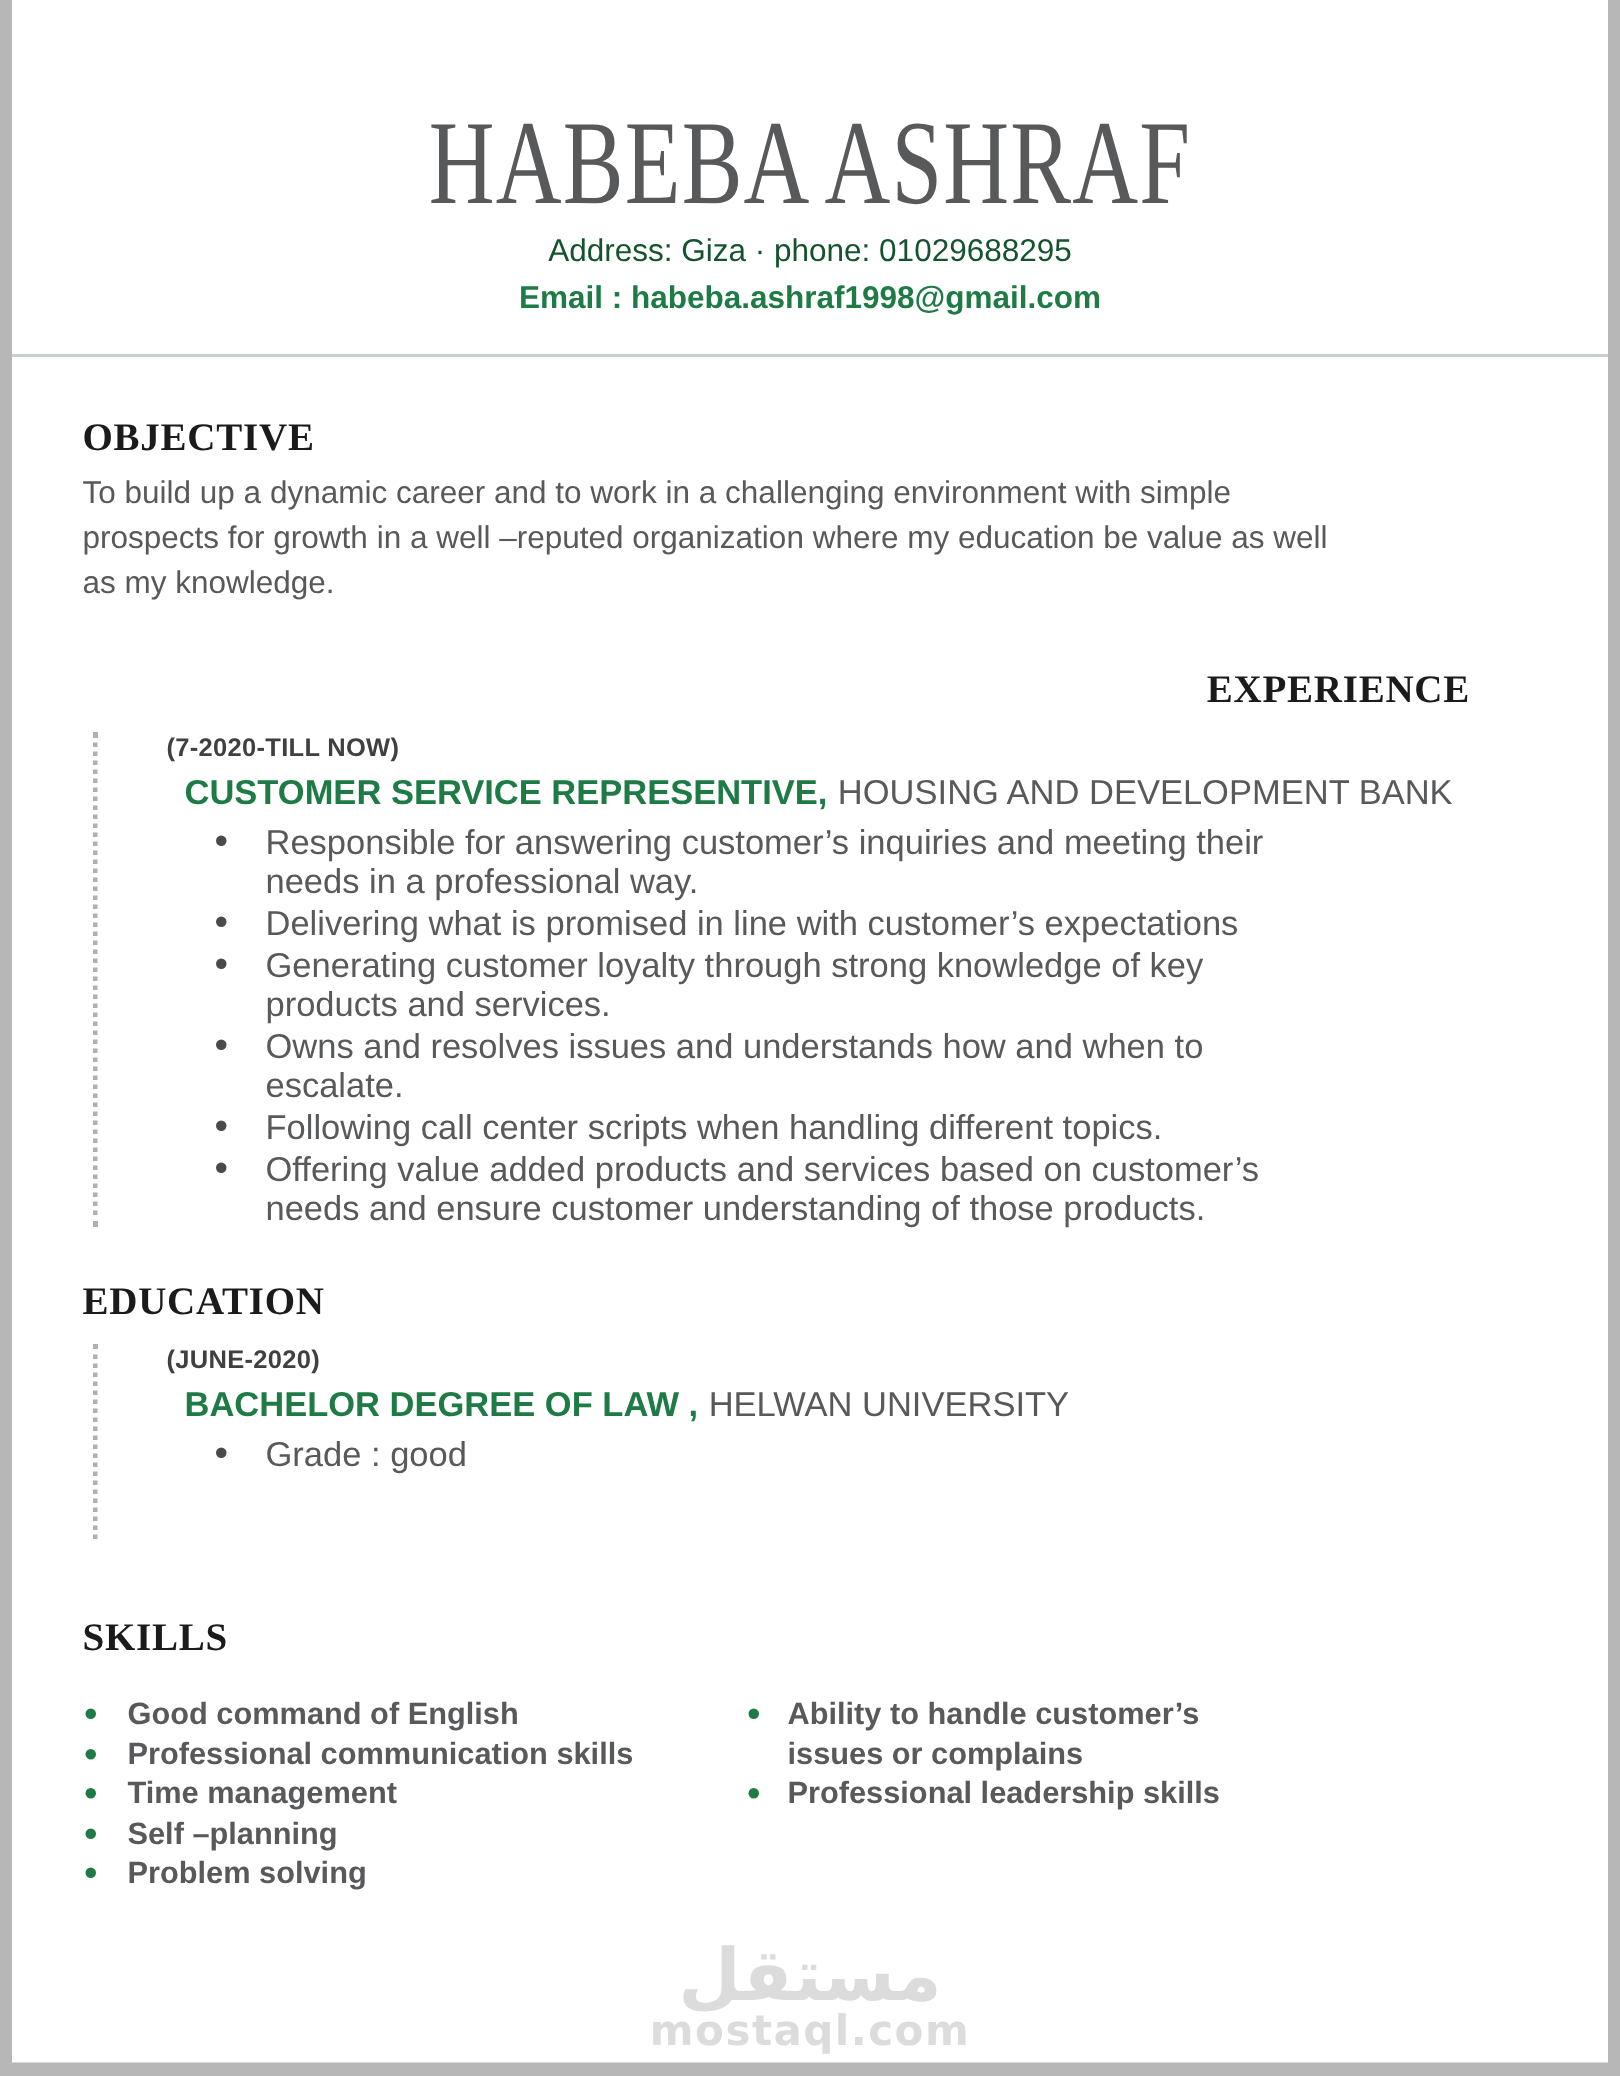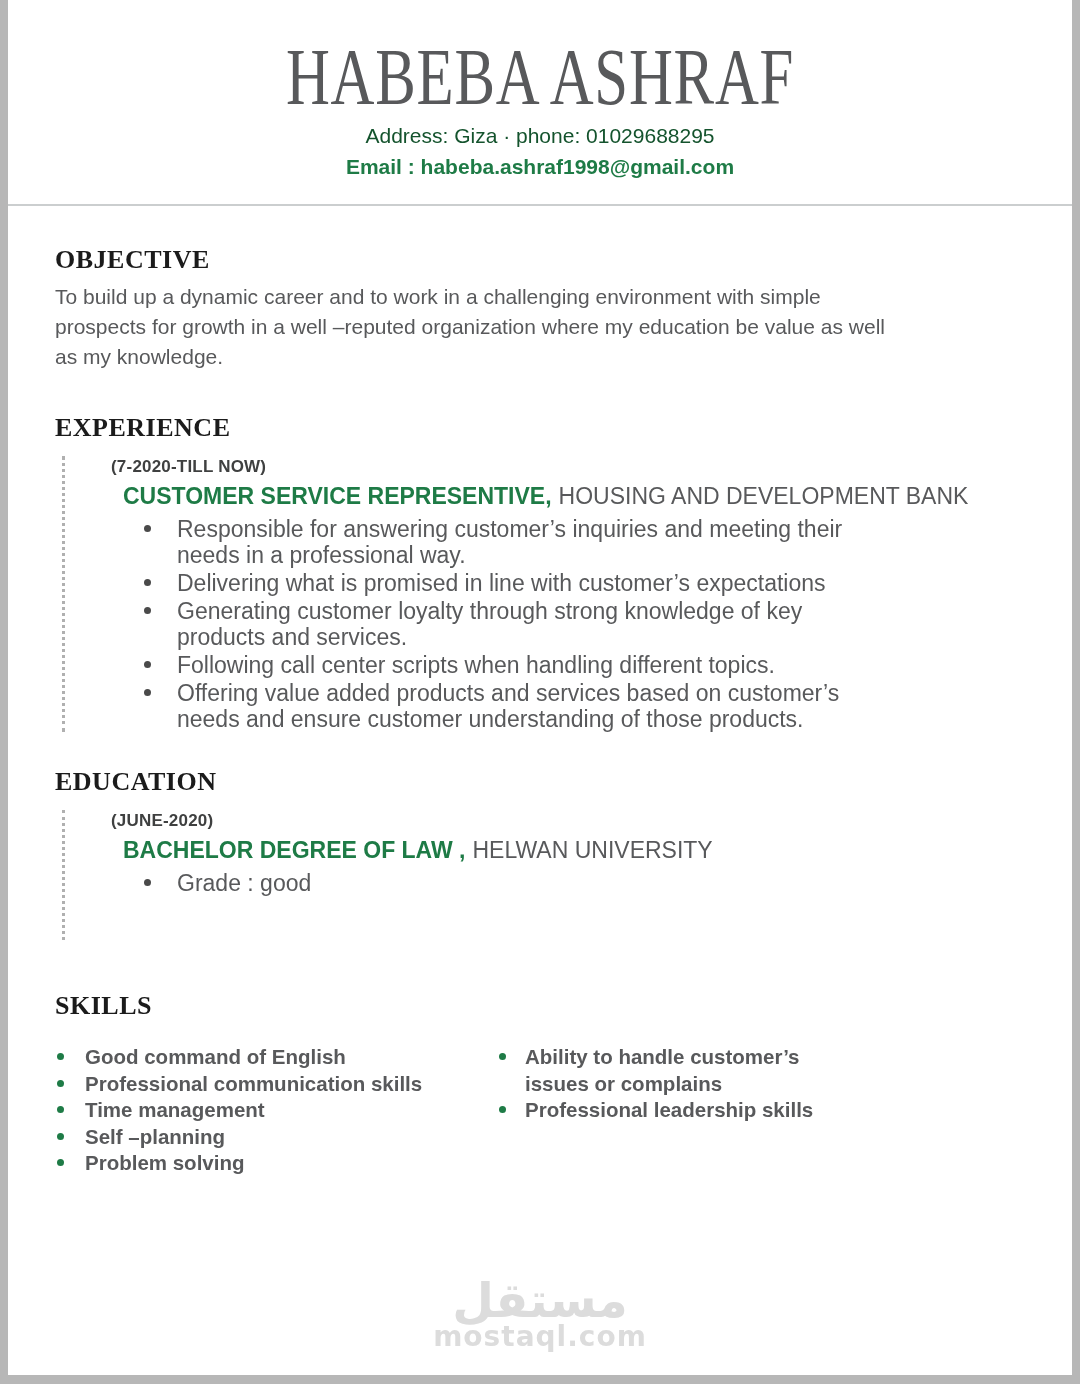--- a/index.html
+++ b/index.html
@@ -10,21 +10,21 @@
     background: #ffffff;
     font-family: "Liberation Sans", sans-serif;
     overflow: hidden;
   }
   
   .edge-left  { position: absolute; left: 0; top: 0; width: 8px; height: 100%; background: #b7b7b7; }
   .edge-right { position: absolute; right: 0; top: 0; width: 8px; height: 100%; background: #b7b7b7; }
   .edge-bottom{ position: absolute; left: 0; bottom: 0; width: 100%; height: 9px; background: #b7b7b7; }
 
   
-  .header { text-align: center; padding-top: 44px; }
+  .header { text-align: center; padding-top: 76px; }
   .name {
     margin: 0;
     font-family: "Liberation Serif", serif;
     font-weight: 400;
     font-size: 80px;
     line-height: 66px;
     color: #58595b;
     letter-spacing: 1px;
     transform: scaleX(0.76);
     transform-origin: 50% 50%;
@@ -43,21 +43,21 @@
     letter-spacing: 0.5px;
     margin: 0;
   }
   .sec-objective h2 { margin-top: 40px; }
   .objective-text {
     margin: 8px 0 0 0;
     font-size: 21px; line-height: 30px;
     color: #58595b; max-width: 830px;
   }
 
-  .sec-experience h2 { margin-top: 42px; }
+  .sec-experience h2 { margin-top: 42px; text-align: right; }
   .entry {
     margin-top: 14px; margin-left: 7px;
     border-left: 3px dotted #b0b0b0;
     padding-left: 46px;
   }
   .entry-date { font-size: 17px; line-height: 22px; font-weight: bold; color: #3f4040; letter-spacing: 0.2px; }
   .entry-title { margin-top: 5px; font-size: 23px; line-height: 27px; margin-left: 12px; }
   .entry-title .role { color: #1e7b46; font-weight: bold; }
   .entry-title .org  { color: #58595b; margin-left: 7px; }
 
@@ -91,21 +91,21 @@
     margin: 0;
   }
   .skills-col.right li { padding-left: 28px; max-width: 335px; }
   .skills-col li::before {
     content: ""; position: absolute; left: 2px; top: 9px;
     width: 7px; height: 7px; border-radius: 50%;
     background: #1e7b46;
   }
 
   
-  .watermark { position: absolute; left: 0; right: 0; bottom: 33px; text-align: center; color: #dcdcdc; user-select: none; }
+  .watermark { position: absolute; left: 0; right: 0; bottom: 16px; text-align: center; color: #dcdcdc; user-select: none; }
   .wm-ar { font-family: "DejaVu Sans", sans-serif; font-weight: bold; font-size: 48px; line-height: 50px; }
   .wm-en { font-family: "DejaVu Sans", sans-serif; font-weight: bold; font-size: 28px; line-height: 28px; letter-spacing: 1px; margin-top: -2px; }
 </style>
 </head>
 <body>
 
 <div class="edge-left"></div>
 <div class="edge-right"></div>
 <div class="edge-bottom"></div>
 
@@ -128,20 +128,21 @@
     <h2 class="section-heading">EXPERIENCE</h2>
     <div class="entry">
       <div class="entry-date">(7-2020-TILL NOW)</div>
       <div class="entry-title">
         <span class="role">CUSTOMER SERVICE REPRESENTIVE,</span><span class="org">HOUSING AND DEVELOPMENT BANK</span>
       </div>
       <ul class="bullets">
         <li>Responsible for answering customer’s inquiries and meeting their needs in a professional way.</li>
         <li>Delivering what is promised in line with customer’s expectations</li>
         <li>Generating customer loyalty through strong knowledge of key products and services.</li>
+        <li>Owns and resolves issues and understands how and when to escalate.</li>
         <li>Following call center scripts when handling different topics.</li>
         <li>Offering value added products and services based on customer’s needs and ensure customer understanding of those products.</li>
       </ul>
     </div>
   </section>
 
   <section class="sec-education">
     <h2 class="section-heading">EDUCATION</h2>
     <div class="entry edu">
       <div class="entry-date">(JUNE-2020)</div>

